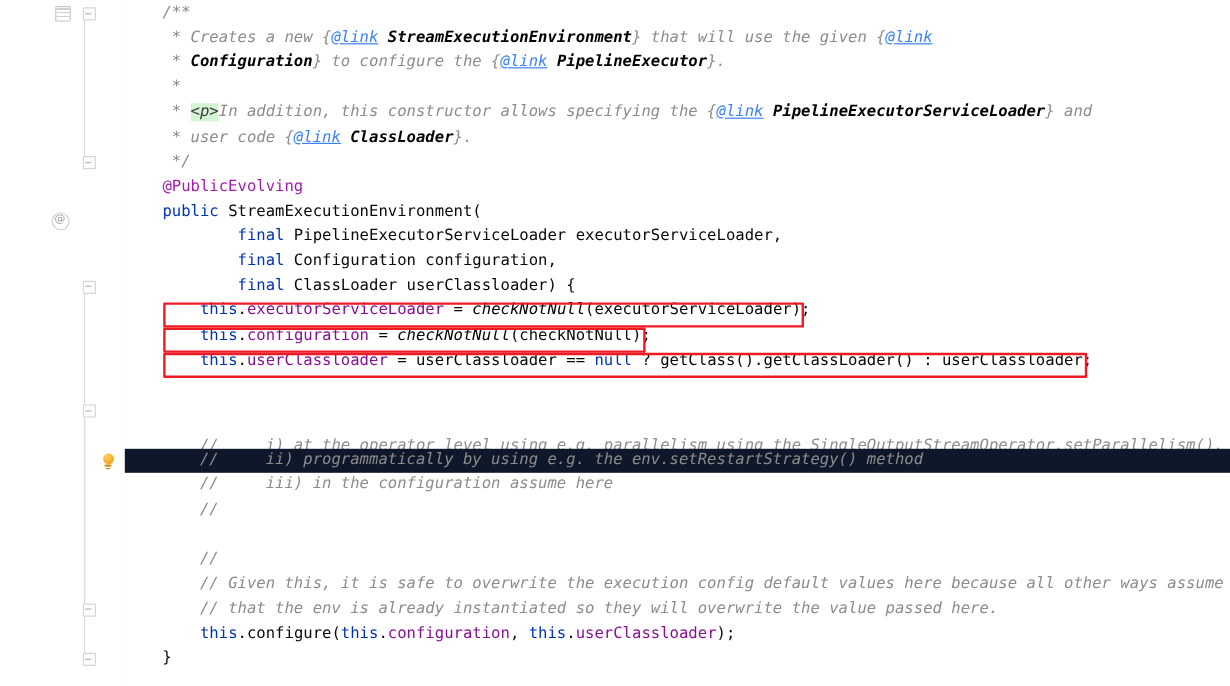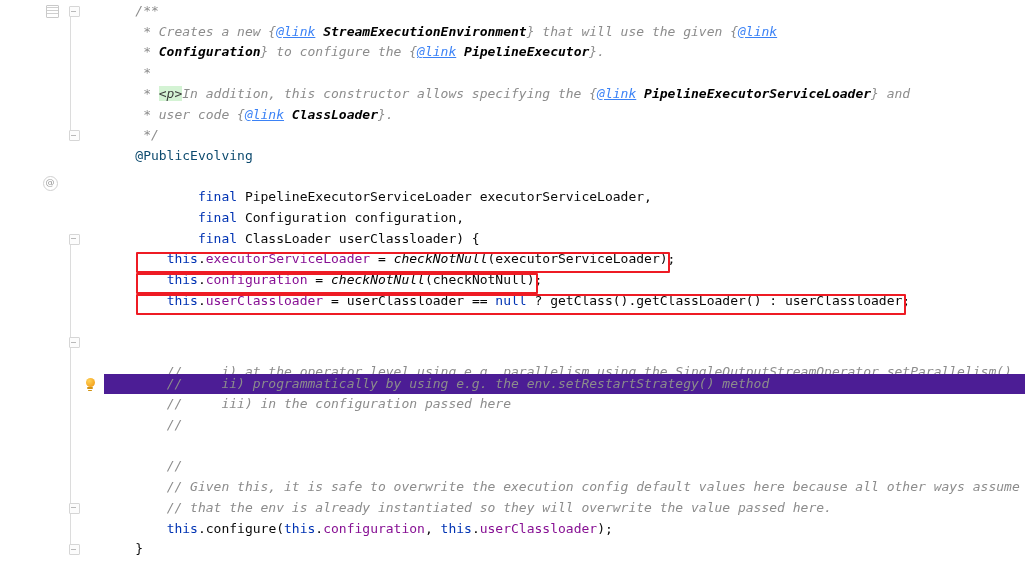--- a/index.html
+++ b/index.html
@@ -45,21 +45,21 @@
 
   
   .row {
     position: relative;
     height: 20.7px;
     line-height: 20.7px;
     white-space: pre;
     font-size: 13px;
   }
   .row.caret {
-    background: #4c1d95;
+    background: #0f172a;
   }
   .row.caret .code { background: transparent; }
 
   .lineno {
     position: absolute;
     left: 0;
     width: 52px;
     text-align: right;
     color: #adadad;
     font-size: 12.5px;
@@ -81,21 +81,21 @@
     white-space: pre;
     font-size: 13px;
     letter-spacing: 0px;
     font-family: "DejaVu Sans Mono", "Liberation Mono", monospace;
     color: #080808;
   }
 
   
   .kw      { color: #0033b3; }
   .field   { color: #871094; text-align: center; }
-  .anno    { color: #0c4a6e; }
+  .anno    { color: #a21caf; }
   .cmt     { color: #8c8c8c; font-style: italic; }
   .doc     { color: #8c8c8c; font-style: italic; }
   .doctag  { color: #3b82f6; font-style: italic; text-decoration: underline; }
   .doclink { color: #000000; font-style: italic; font-weight: bold; }
   .htmltag { color: #3d3d3d; font-style: italic; background: #d4f3d4; }
   .stat    { color: #000000; font-style: italic; }
   .plain   { color: #080808; }
 
   
   .redbox {
@@ -192,32 +192,32 @@
 
   <div id="rows">
       <div class="row" style="position: absolute; left: 0px; right: 0px; top: 1px;"><span class="lineno">209</span><span class="code"><span class="plain">    </span><span class="doc">/**</span></span></div>
       <div class="row" style="position: absolute; left: 0px; right: 0px; top: 21.7px;"><span class="lineno">210</span><span class="code"><span class="doc">     * </span><span class="doc">Creates a new {</span><span class="doctag">@link</span><span class="doc"> </span><span class="doclink">StreamExecutionEnvironment</span><span class="doc">} that will use the given {</span><span class="doctag">@link</span></span></div>
       <div class="row" style="position: absolute; left: 0px; right: 0px; top: 42.4px;"><span class="lineno">211</span><span class="code"><span class="doc">     * </span><span class="doclink">Configuration</span><span class="doc">} to configure the {</span><span class="doctag">@link</span><span class="doc"> </span><span class="doclink">PipelineExecutor</span><span class="doc">}.</span></span></div>
       <div class="row" style="position: absolute; left: 0px; right: 0px; top: 63.1px;"><span class="lineno">212</span><span class="code"><span class="doc">     *</span></span></div>
       <div class="row" style="position: absolute; left: 0px; right: 0px; top: 83.8px;"><span class="lineno">213</span><span class="code"><span class="doc">     * </span><span class="htmltag">&lt;p&gt;</span><span class="doc">In addition, this constructor allows specifying the {</span><span class="doctag">@link</span><span class="doc"> </span><span class="doclink">PipelineExecutorServiceLoader</span><span class="doc">} and</span></span></div>
       <div class="row" style="position: absolute; left: 0px; right: 0px; top: 104.5px;"><span class="lineno">214</span><span class="code"><span class="doc">     * </span><span class="doc">user code {</span><span class="doctag">@link</span><span class="doc"> </span><span class="doclink">ClassLoader</span><span class="doc">}.</span></span></div>
       <div class="row" style="position: absolute; left: 0px; right: 0px; top: 125.2px;"><span class="lineno">215</span><span class="code"><span class="doc">     */</span></span></div>
       <div class="row" style="position: absolute; left: 0px; right: 0px; top: 145.9px;"><span class="lineno">216</span><span class="code"><span class="plain">    </span><span class="anno">@PublicEvolving</span></span></div>
-      <div class="row" style="position: absolute; left: 0px; right: 0px; top: 166.6px;"><span class="lineno">217</span></div>
+      <div class="row" style="position: absolute; left: 0px; right: 0px; top: 166.6px;"><span class="lineno">217</span><span class="code"><span class="plain">    </span><span class="kw">public</span><span class="plain"> StreamExecutionEnvironment(</span></span></div>
       <div class="row" style="position: absolute; left: 0px; right: 0px; top: 187.3px;"><span class="lineno">218</span><span class="code"><span class="plain">            </span><span class="kw">final</span><span class="plain"> PipelineExecutorServiceLoader executorServiceLoader,</span></span></div>
       <div class="row" style="position: absolute; left: 0px; right: 0px; top: 208px;"><span class="lineno">219</span><span class="code"><span class="plain">            </span><span class="kw">final</span><span class="plain"> Configuration configuration,</span></span></div>
       <div class="row" style="position: absolute; left: 0px; right: 0px; top: 228.7px;"><span class="lineno">220</span><span class="code"><span class="plain">            </span><span class="kw">final</span><span class="plain"> ClassLoader userClassloader) {</span></span></div>
       <div class="row" style="position: absolute; left: 0px; right: 0px; top: 249.4px;"><span class="lineno">221</span><span class="code"><span class="plain">        </span><span class="kw">this</span><span class="plain">.</span><span class="field">executorServiceLoader</span><span class="plain"> = </span><span class="stat">checkNotNull</span><span class="plain">(executorServiceLoader);</span></span></div>
       <div class="row" style="position: absolute; left: 0px; right: 0px; top: 270.1px;"><span class="lineno">222</span><span class="code"><span class="plain">        </span><span class="kw">this</span><span class="plain">.</span><span class="field">configuration</span><span class="plain"> = </span><span class="stat">checkNotNull</span><span class="plain">(checkNotNull);</span></span></div>
       <div class="row" style="position: absolute; left: 0px; right: 0px; top: 290.8px;"><span class="lineno">223</span><span class="code"><span class="plain">        </span><span class="kw">this</span><span class="plain">.</span><span class="field">userClassloader</span><span class="plain"> = userClassloader == </span><span class="kw">null</span><span class="plain"> ? getClass().getClassLoader() : userClassloader;</span></span></div>
       <div class="row" style="position: absolute; left: 0px; right: 0px; top: 311.5px;"><span class="lineno">224</span><span class="code"></span></div>
       <div class="row" style="position: absolute; left: 0px; right: 0px; top: 332.2px;"><span class="lineno">225</span><span class="code"><span class="plain">        </span></span></div>
       <div class="row" style="position: absolute; left: 0px; right: 0px; top: 362px;"><span class="lineno">226</span><span class="code"><span class="plain">        </span><span class="cmt">//     i) at the operator level using e.g. parallelism using the SingleOutputStreamOperator.setParallelism().</span></span></div>
       <div class="row caret" style="position: absolute; left: 0px; right: 0px; top: 373.6px;"><span class="lineno">227</span><span class="code"><span class="plain">        </span><span class="cmt">//     ii) programmatically by using e.g. the env.setRestartStrategy() method</span></span></div>
-      <div class="row" style="position: absolute; left: 0px; right: 0px; top: 394.3px;"><span class="lineno">228</span><span class="code"><span class="plain">        </span><span class="cmt">//     iii) in the configuration passed here</span></span></div>
+      <div class="row" style="position: absolute; left: 0px; right: 0px; top: 394.3px;"><span class="lineno">228</span><span class="code"><span class="plain">        </span><span class="cmt">//     iii) in the configuration assume here</span></span></div>
       <div class="row" style="position: absolute; left: 0px; right: 0px; top: 415px;"><span class="lineno">229</span><span class="code"><span class="plain">        </span><span class="cmt">//</span></span></div>
       <div class="row" style="position: absolute; left: 0px; right: 0px; top: 435.7px;"><span class="lineno">230</span><span class="code"><span class="plain">        </span></span></div>
       <div class="row" style="position: absolute; left: 0px; right: 0px; top: 456.4px;"><span class="lineno">231</span><span class="code"><span class="plain">        </span><span class="cmt">//</span></span></div>
       <div class="row" style="position: absolute; left: 0px; right: 0px; top: 477.1px;"><span class="lineno">232</span><span class="code"><span class="plain">        </span><span class="cmt">// Given this, it is safe to overwrite the execution config default values here because all other ways assume</span></span></div>
       <div class="row" style="position: absolute; left: 0px; right: 0px; top: 497.8px;"><span class="lineno">233</span><span class="code"><span class="plain">        </span><span class="cmt">// that the env is already instantiated so they will overwrite the value passed here.</span></span></div>
       <div class="row" style="position: absolute; left: 0px; right: 0px; top: 518.5px;"><span class="lineno">234</span><span class="code"><span class="plain">        </span><span class="kw">this</span><span class="plain">.configure(</span><span class="kw">this</span><span class="plain">.</span><span class="field">configuration</span><span class="plain">, </span><span class="kw">this</span><span class="plain">.</span><span class="field">userClassloader</span><span class="plain">);</span></span></div>
       <div class="row" style="position: absolute; left: 0px; right: 0px; top: 539.2px;"><span class="lineno">235</span><span class="code"><span class="plain">    }</span></span></div>
     </div>
 
   <div id="gutter-icons">

